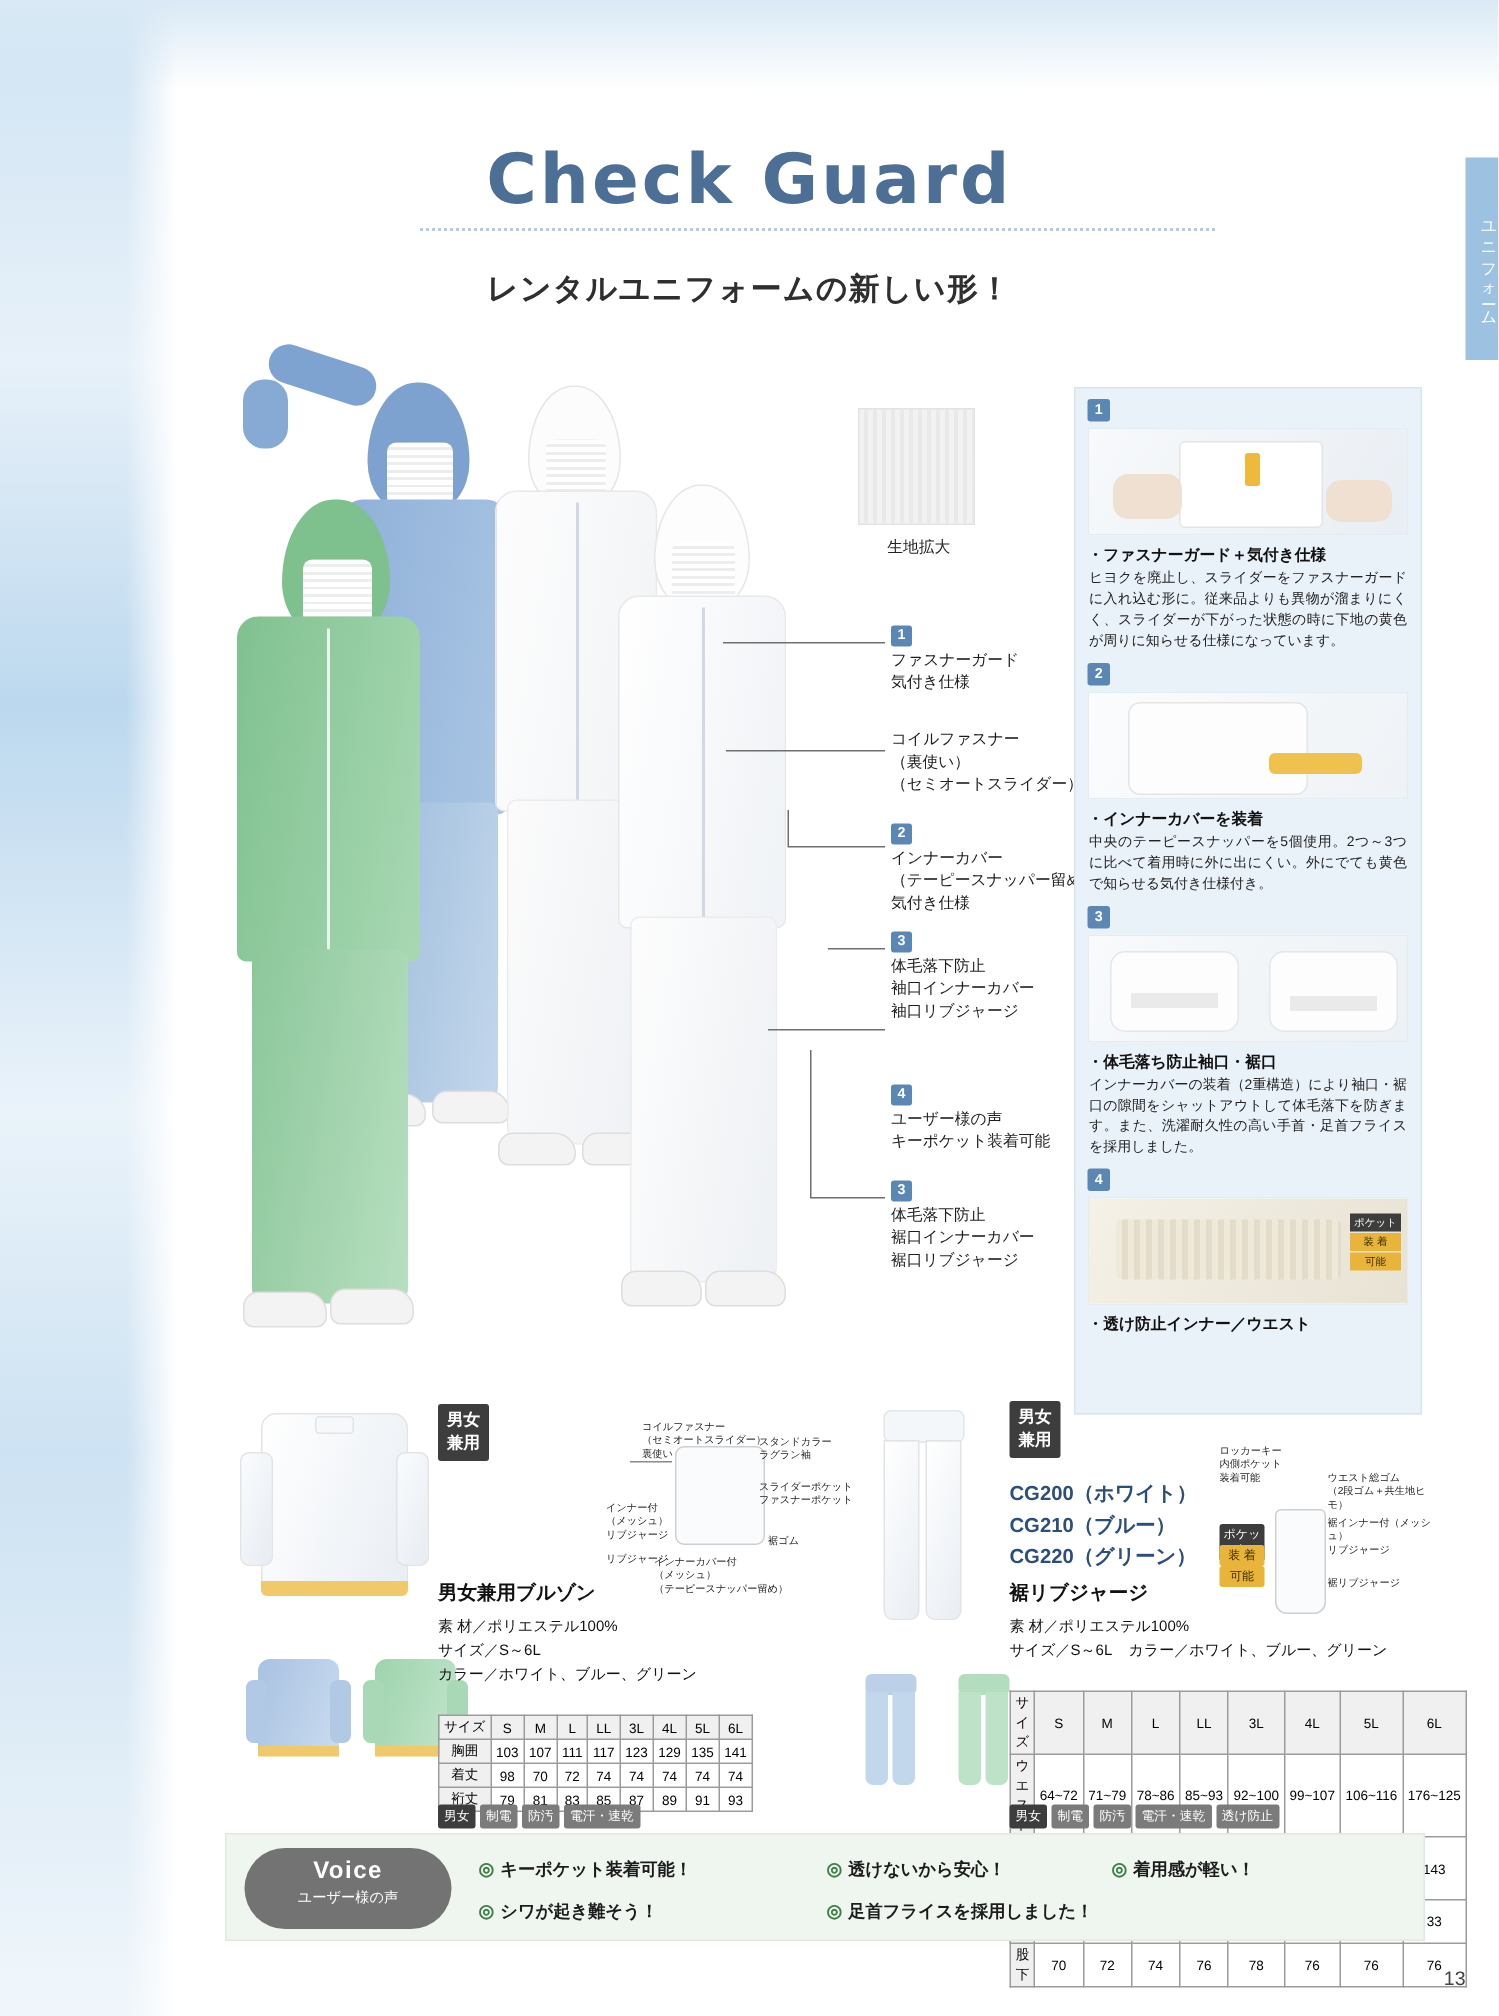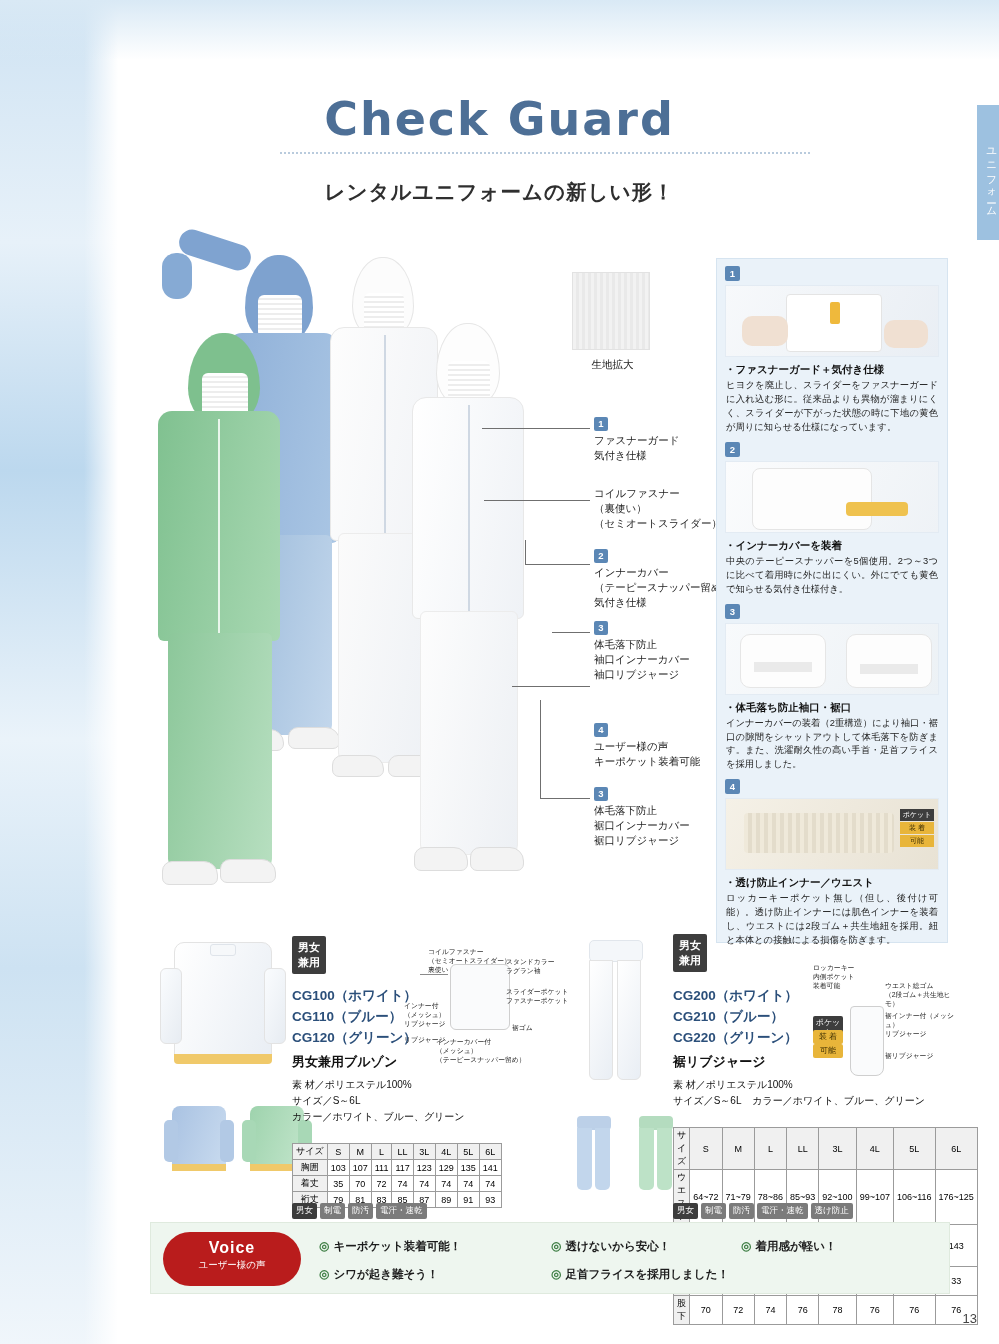--- a/index.html
+++ b/index.html
@@ -112,21 +112,21 @@
     line-height:1.3; padding:2px 0; border-radius:2px;
   }
   .pk-badge.yellow{ background:#e8b53a; color:#3a2c00;}
 
   
   .voice{
     position:absolute; left:150px; top:1222px; width:800px; height:72px;
     background:#eef6ef; border:1px solid #dfeade;
   }
   .voice-pill{
-    position:absolute; left:12px; top:9px; width:138px; height:54px; background:#b91c1c;
+    position:absolute; left:12px; top:9px; width:138px; height:54px; background:#737373;
     border-radius:27px; color:#fff; text-align:center; padding-top:7px;
   }
   .voice-pill .v1{ font-size:16px; font-weight:bold; letter-spacing:1px;}
   .voice-pill .v2{ font-size:9.5px; margin-top:2px;}
   .voice-item{ position:absolute; font-size:11.5px; font-weight:bold; color:#1c1c1c;}
   .vmark{ color:#3f7f45; font-size:12px; margin-right:4px;}
   .pageno{ position:absolute; right:22px; bottom:18px; font-size:13px; color:#444; }
 </style>
 </head>
 <body>
@@ -272,21 +272,20 @@
   <div class="pphoto">
     <div style="position:absolute;left:0;top:0;right:0;bottom:0;background:linear-gradient(120deg,#f5f1e7,#e8e2d4);"></div>
     <div style="position:absolute;left:18px;top:14px;width:150px;height:40px;background:repeating-linear-gradient(90deg,#efe9da 0 4px,#e3dccb 4px 8px);border-radius:4px;"></div>
     <div style="position:absolute;right:4px;top:10px;width:34px;">
       <div style="background:#3d3d3d;color:#fff;font-size:7px;text-align:center;padding:1px 0;">ポケット</div>
       <div style="background:#e8b53a;color:#3a2c00;font-size:7px;text-align:center;padding:1px 0;margin-top:1px;">装 着</div>
       <div style="background:#e8b53a;color:#3a2c00;font-size:7px;text-align:center;padding:1px 0;margin-top:1px;">可能</div>
     </div>
   </div>
   <div class="ptitle">・透け防止インナー／ウエスト</div>
-  <div class="ptext">ロッカーキーポケット無し（但し、後付け可能）。透け防止インナーには肌色インナーを装着し、ウエストには2段ゴム＋共生地紐を採用。紐と本体との接触による損傷を防ぎます。</div>
 </div>
 
 <div class="prod" style="left:150px;top:930px;width:420px;height:280px;">
 
   <div style="position:absolute;left:10px;top:12px;width:125px;height:150px;">
     <div style="position:absolute;left:14px;top:0;width:98px;height:118px;background:linear-gradient(110deg,#ffffff,#e9eef4);border:1px solid #e3e3e3;border-radius:10px 10px 4px 4px;"></div>
     <div style="position:absolute;left:50px;top:2px;width:26px;height:12px;background:#f6f8fa;border:1px solid #dfe4ea;border-radius:3px;"></div>
     <div style="position:absolute;left:0;top:26px;width:22px;height:76px;background:linear-gradient(110deg,#fafcfe,#e7ecf2);border:1px solid #e3e3e3;border-radius:6px;"></div>
     <div style="position:absolute;left:104px;top:26px;width:22px;height:76px;background:linear-gradient(110deg,#fafcfe,#e7ecf2);border:1px solid #e3e3e3;border-radius:6px;"></div>
     <div style="position:absolute;left:14px;top:112px;width:98px;height:10px;background:#f0c96a;border-radius:0 0 4px 4px;"></div>
@@ -299,25 +298,20 @@
   </div>
   <div style="position:absolute;left:92px;top:176px;width:70px;height:86px;">
     <div style="position:absolute;left:8px;top:0;width:54px;height:62px;background:linear-gradient(110deg,#9ed3ad,#c2e5cb);border-radius:8px 8px 3px 3px;"></div>
     <div style="position:absolute;left:0;top:14px;width:14px;height:42px;background:#a8d8b6;border-radius:5px;"></div>
     <div style="position:absolute;left:56px;top:14px;width:14px;height:42px;background:#a8d8b6;border-radius:5px;"></div>
     <div style="position:absolute;left:8px;top:58px;width:54px;height:7px;background:#f0c96a;"></div>
   </div>
 
   <div class="badge-unisex" style="position:absolute;left:142px;top:6px;white-space:pre-line;">男女
 兼用</div>
-  <div class="code" style="position:absolute;left:142px;top:56px;">
-    <div>CG100（ホワイト）</div>
-    <div>CG110（ブルー）</div>
-    <div>CG120（グリーン）</div>
-  </div>
   <div class="pname" style="position:absolute;left:142px;top:122px;">男女兼用ブルゾン</div>
   <div class="spec" style="position:absolute;left:142px;top:144px;">
     <div>素 材／ポリエステル100%</div>
     <div>サイズ／S～6L</div>
     <div>カラー／ホワイト、ブルー、グリーン</div>
   </div>
 
   <table class="sz" style="position:absolute;left:142px;top:208px;">
     <tbody>
         <tr>
@@ -337,21 +331,21 @@
       <td>107</td>
       <td>111</td>
       <td>117</td>
       <td>123</td>
       <td>129</td>
       <td>135</td>
       <td>141</td>
     </tr>
     <tr>
       <th>着丈</th>
-      <td>35</td>
+      <td>98</td>
       <td>70</td>
       <td>72</td>
       <td>74</td>
       <td>74</td>
       <td>74</td>
       <td>74</td>
       <td>74</td>
     </tr>
     <tr>
       <th>裄丈</th>

